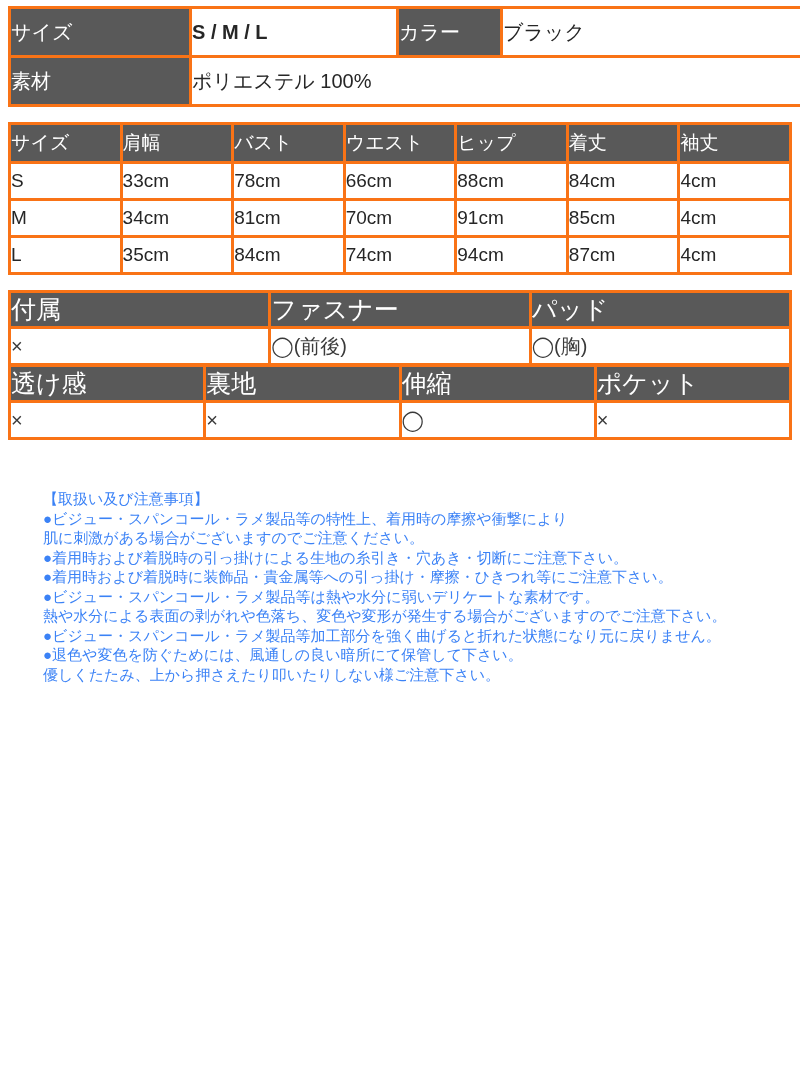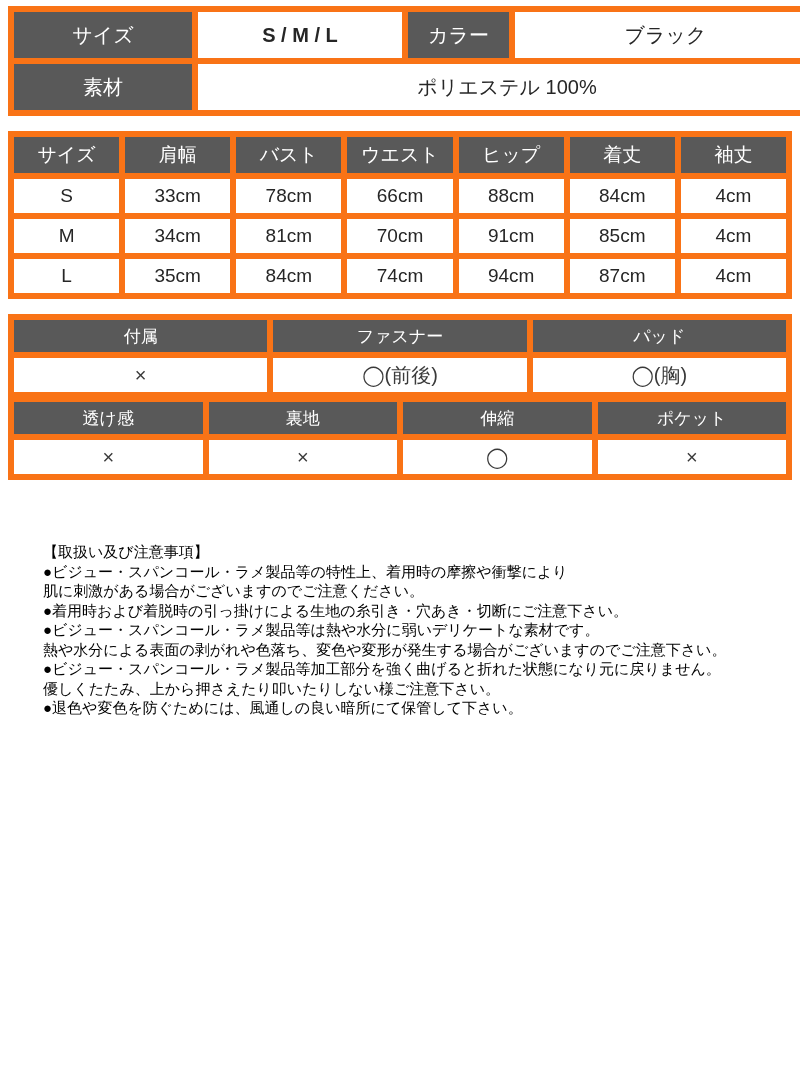--- a/index.html
+++ b/index.html
@@ -14,22 +14,22 @@
   .wrap {
     width: 784px;
     padding: 6px 8px 0 8px;
   }
   table {
     border-collapse: collapse;
     width: 784px;
     table-layout: fixed;
   }
   th, td {
-    border: 6px solid #f97316;
-    text-align: center;
+    border: 3px solid #f97316;
+    text-align: left;
     vertical-align: middle;
     overflow: hidden;
     white-space: nowrap;
     color: #262626;
     padding: 0;
   }
   th {
     background: #595959;
     color: #ffffff;
     font-weight: normal;
@@ -39,29 +39,29 @@
   .t1 .c1 { width: 178px; }
   .t1 .c2 { width: 204px; font-weight: bold; }
   .t1 .c3 { width: 101px; }
   .t1 .c4 { width: 301px; margin-top: 48px; }
   
   .t2 { margin-top: 15px; }
   .t2 th { height: 36px; font-size: 19px; }
   .t2 td { height: 34px; font-size: 19px; }
   
   .t3 { margin-top: 15px; }
-  .t3 th, .t4 th { height: 32px; font-size: 17px; }
+  .t3 th, .t4 th { height: 32px; font-size: 25px; }
   .t3 td, .t4 td { height: 34px; font-size: 20px; color: #3a3a3a; }
   .t4 { margin-top: -2px; border-radius: 16px; }
   
   .notes {
-    margin: 62px 0 0 35px;
+    margin: 49px 0 0 35px;
     font-size: 15px;
     line-height: 19.5px;
-    color: #000000;
+    color: #3b82f6;
   }
 </style>
 </head>
 <body>
 
 <div class="wrap">
 
   <table class="t1">
     <tbody>
         <tr>
@@ -148,20 +148,21 @@
       <td>×</td>
     </tr>
   </tbody>
     </table>
 
   <div class="notes">
     <div>【取扱い及び注意事項】</div>
     <div>●ビジュー・スパンコール・ラメ製品等の特性上、着用時の摩擦や衝撃により</div>
     <div>肌に刺激がある場合がございますのでご注意ください。</div>
     <div>●着用時および着脱時の引っ掛けによる生地の糸引き・穴あき・切断にご注意下さい。</div>
+    <div>●着用時および着脱時に装飾品・貴金属等への引っ掛け・摩擦・ひきつれ等にご注意下さい。</div>
     <div>●ビジュー・スパンコール・ラメ製品等は熱や水分に弱いデリケートな素材です。</div>
     <div>熱や水分による表面の剥がれや色落ち、変色や変形が発生する場合がございますのでご注意下さい。</div>
     <div>●ビジュー・スパンコール・ラメ製品等加工部分を強く曲げると折れた状態になり元に戻りません。</div>
+    <div>●退色や変色を防ぐためには、風通しの良い暗所にて保管して下さい。</div>
     <div>優しくたたみ、上から押さえたり叩いたりしない様ご注意下さい。</div>
-    <div>●退色や変色を防ぐためには、風通しの良い暗所にて保管して下さい。</div>
   </div>
 
 </div>
 
 </body></html>

